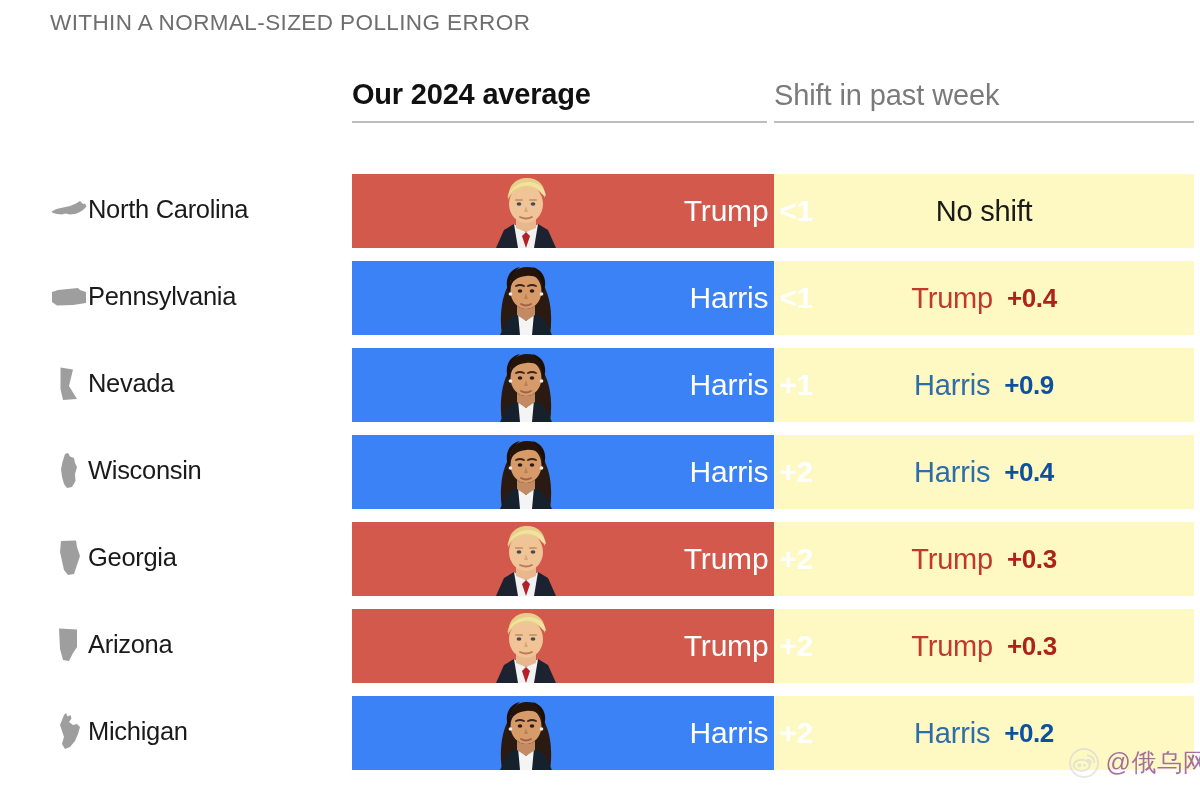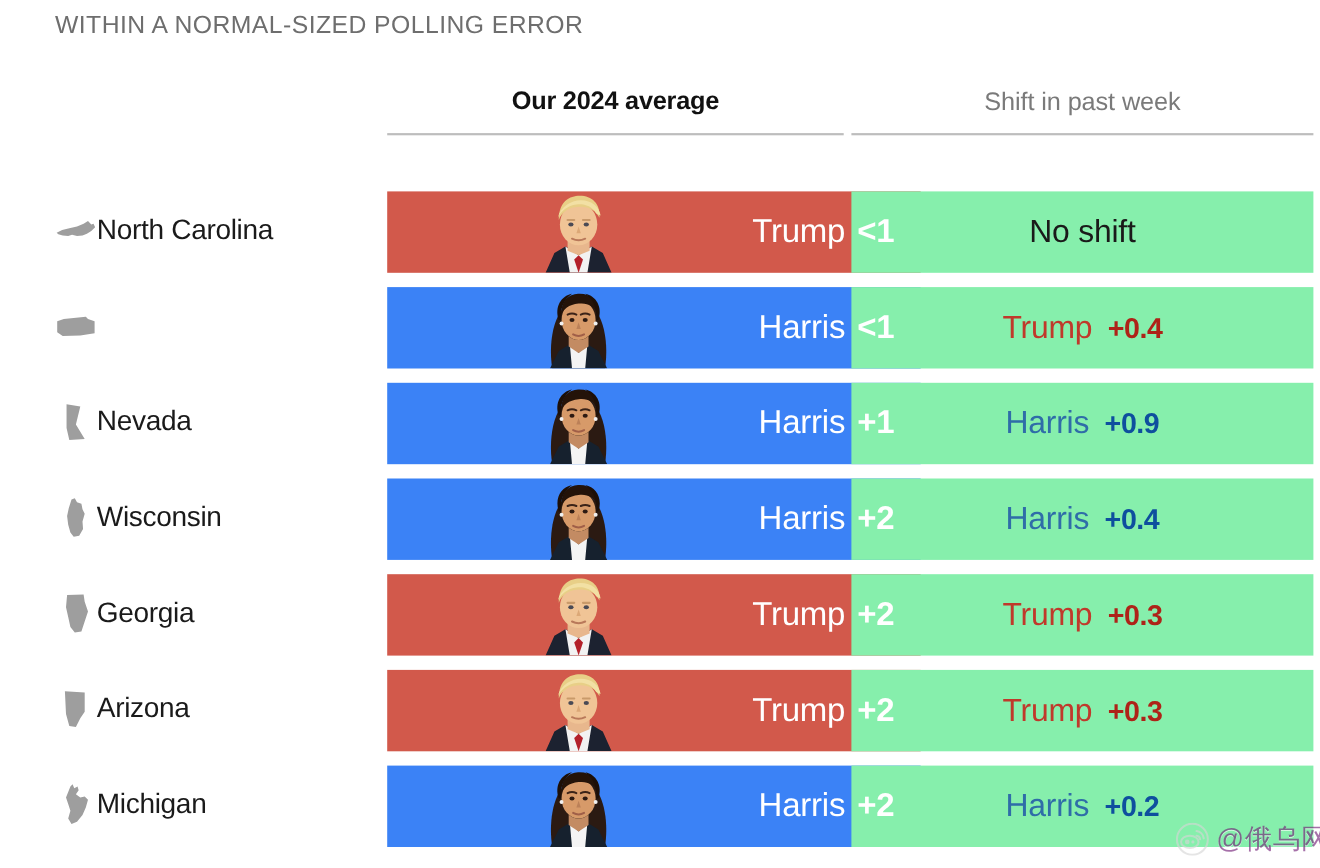--- a/index.html
+++ b/index.html
@@ -36,22 +36,21 @@
   
   .col-headers {
     position: absolute;
     left: 0;
     top: 78px;
     width: 1200px;
     height: 64px;
   }
   .hdr {
     position: absolute;
-    text-align: center;
-    font-size: 23px;
+    font-size: 29px;
     white-space: nowrap;
   }
   .hdr-avg {
     left: 330px;
     width: 415px;
     top: 0;
     font-weight: 700;
     color: #111111;
     letter-spacing: -0.2px;
   }
@@ -157,21 +156,21 @@
     margin-left: 11px;
   }
 
   
   .shift-cell {
     position: absolute;
     left: 752px;
     top: 8px;
     width: 420px;
     height: 74px;
-    background: #86efac;
+    background: #fef9c3;
     display: flex;
     align-items: center;
     justify-content: center;
     white-space: nowrap;
     line-height: 1;
   }
   .shift-name {
     font-size: 29px;
     font-weight: 400;
     letter-spacing: -0.2px;
@@ -257,20 +256,21 @@
           <span class="shift-name">No shift</span>
         </div>
       </div>
       <div class="row">
         <div class="state-cell">
           <span class="state-icon">
             <svg width="36" height="24" viewBox="0 0 72 48">
               <path fill="#9e9e9e" d="M2 14 L14 10 L54 6 L58 10 L70 14 L70 36 L44 40 L12 41 L2 34 Z"></path>
             </svg>
           </span>
+          <span class="state-name">Pennsylvania</span>
         </div>
         <div class="avg-cell harris">
           <span class="portrait">
             <svg width="112" height="74" viewBox="0 0 112 74">
               <g>
                 <path d="M32 74 C28 48 34 14 56 12 C78 14 84 48 80 74 Z" fill="#2b1a12"></path>
                 <path d="M30 74 L38 58 L48 52 L56 58 L64 52 L74 58 L82 74 Z" fill="#16212e"></path>
                 <path d="M48 52 L56 60 L64 52 L62 74 L50 74 Z" fill="#f4f4f4"></path>
                 <path d="M47 40 L65 40 L65 54 L56 60 L47 54 Z" fill="#c38b63"></path>
                 <ellipse cx="56" cy="30" rx="15.5" ry="18" fill="#d79a६9"></ellipse>

